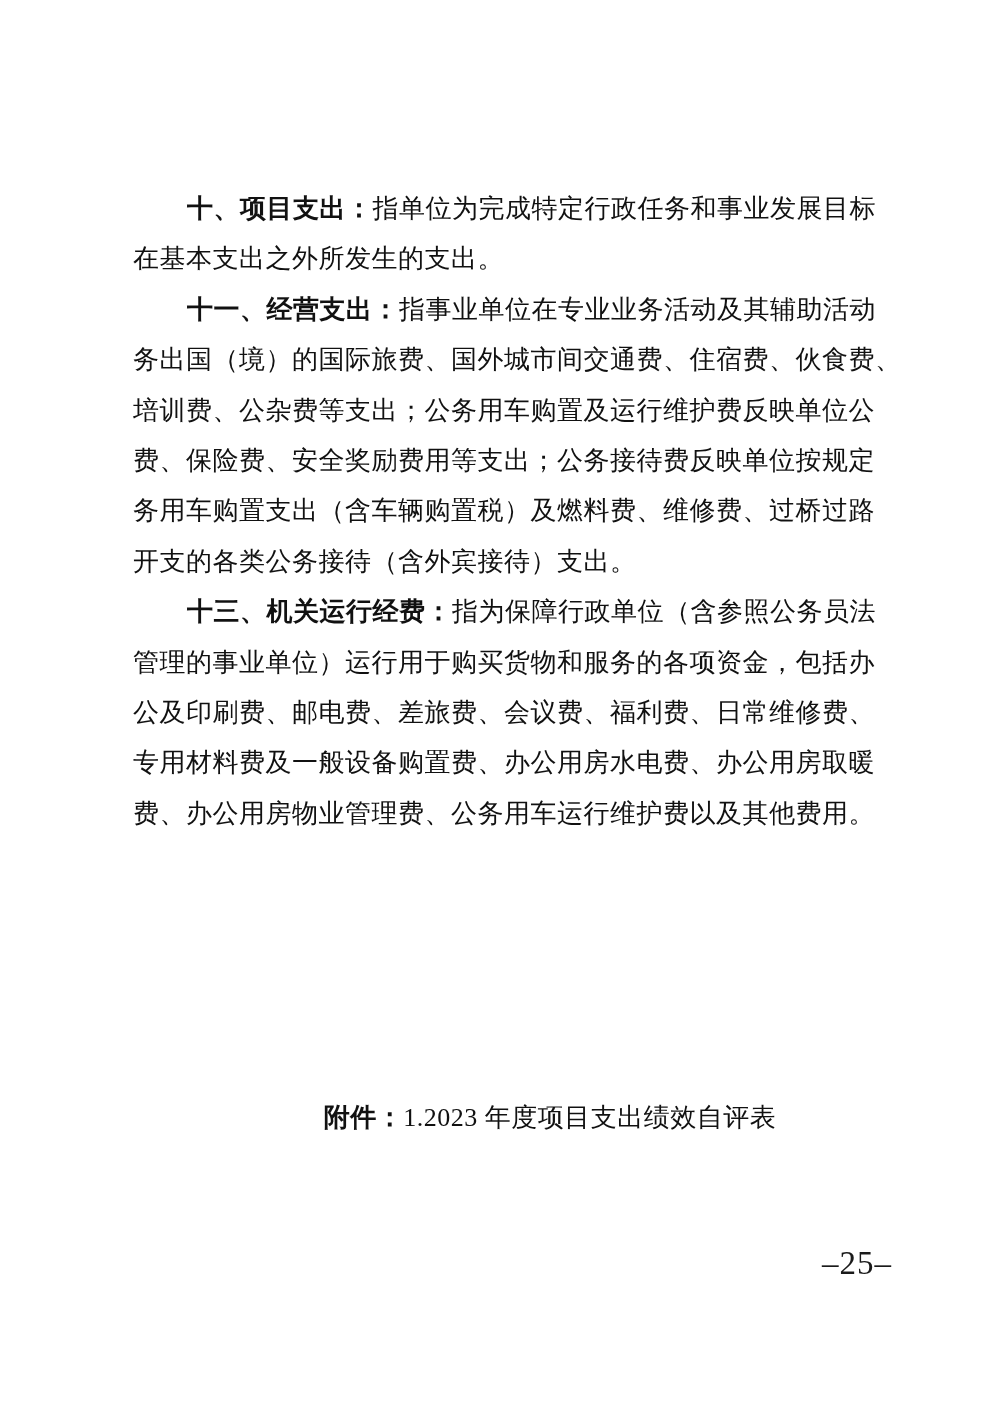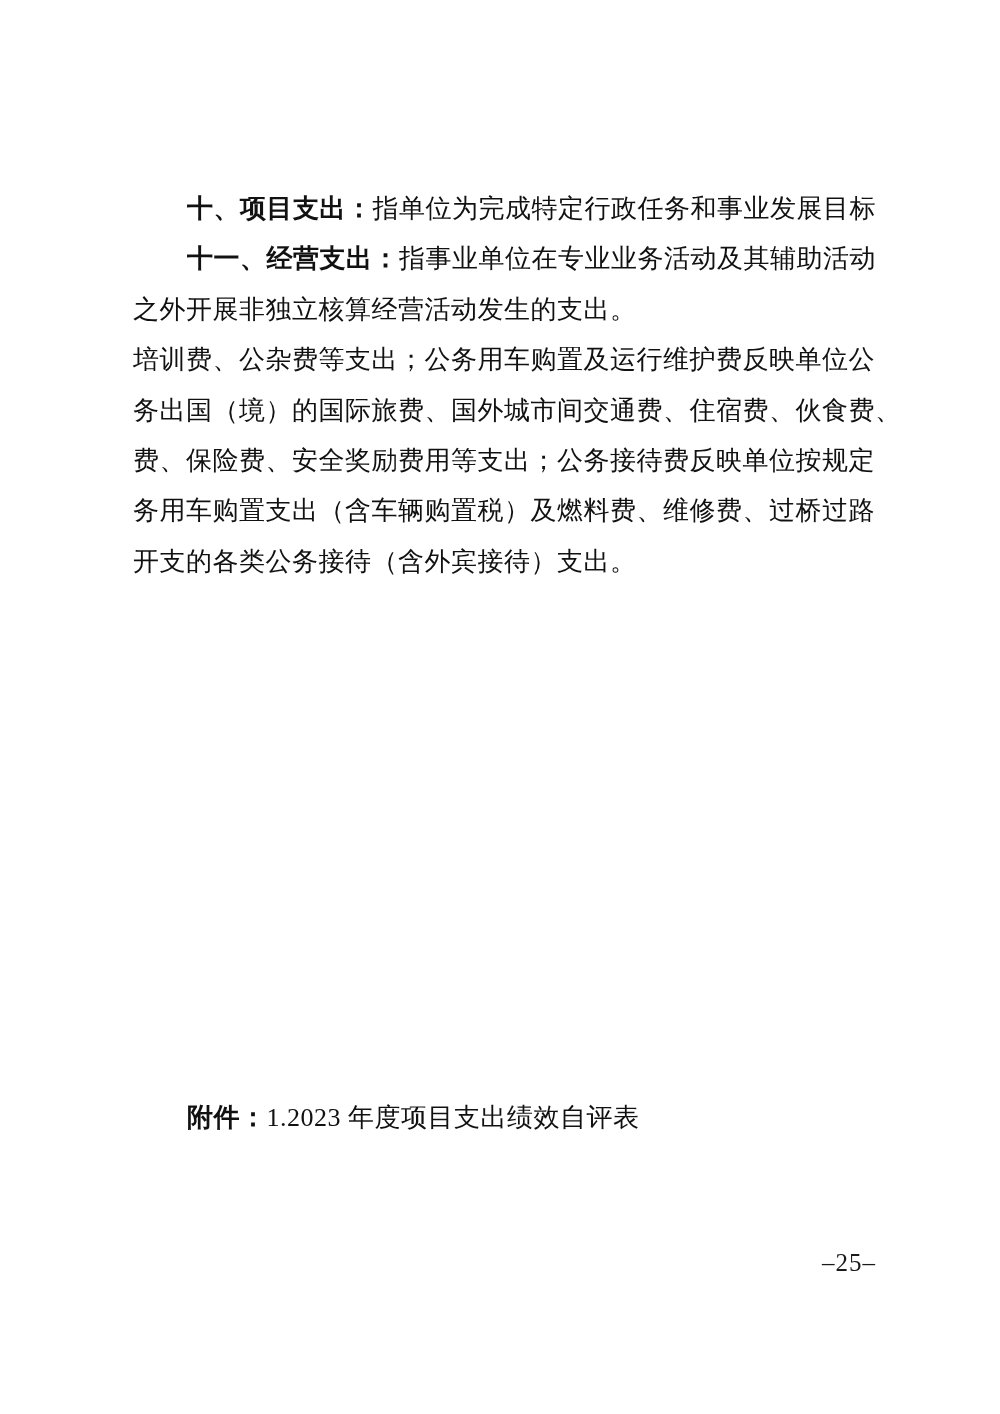--- a/index.html
+++ b/index.html
@@ -43,68 +43,76 @@
     font-weight: 700;
   }
   .attachments {
     position: absolute;
     left: 133px;
     top: 1093px;
     width: 780px;
     font-size: 26px;
     line-height: 50.4px;
     letter-spacing: 0.5px;
+    text-align: center;
   }
   .attach-line1 {
     text-indent: 54px;
     white-space: nowrap;
     height: 50.4px;
   }
   .attach-line2 {
     padding-left: 128px;
     white-space: nowrap;
     height: 50.4px;
   }
   .attach-label {
     font-weight: 700;
   }
   .page-number {
     position: absolute;
     left: 822px;
     top: 1248px;
-    font-size: 25px;
+    font-size: 33px;
     letter-spacing: 1px;
     line-height: 30px;
     color: #1a1a1a;
   }
 </style>
 </head>
 <body>
 
 <div class="page">
 
   <div class="content">
 
     <div class="para">
       <div class="line first"><span class="heading">十、项目支出：</span><span>指单位为完成特定行政任务和事业发展目标</span></div>
+      <div class="line">在基本支出之外所发生的支出。</div>
     </div>
 
     <div class="para">
       <div class="line first"><span class="heading">十一、经营支出：</span><span>指事业单位在专业业务活动及其辅助活动</span></div>
-      <div class="line">之外开展非独立核算经营活动发生的支出。</div>
     </div>
 
     <div class="para">
+      <div class="line">务出国（境）的国际旅费、国外城市间交通费、住宿费、伙食费、</div>
       <div class="line">培训费、公杂费等支出；公务用车购置及运行维护费反映单位公</div>
-      <div class="line">务出国（境）的国际旅费、国外城市间交通费、住宿费、伙食费、</div>
       <div class="line">费、保险费、安全奖励费用等支出；公务接待费反映单位按规定</div>
       <div class="line">务用车购置支出（含车辆购置税）及燃料费、维修费、过桥过路</div>
       <div class="line">开支的各类公务接待（含外宾接待）支出。</div>
     </div>
 
+    <div class="para">
+      <div class="line first"><span class="heading">十三、机关运行经费：</span><span>指为保障行政单位（含参照公务员法</span></div>
+      <div class="line">管理的事业单位）运行用于购买货物和服务的各项资金，包括办</div>
+      <div class="line">公及印刷费、邮电费、差旅费、会议费、福利费、日常维修费、</div>
+      <div class="line">专用材料费及一般设备购置费、办公用房水电费、办公用房取暖</div>
+      <div class="line">费、办公用房物业管理费、公务用车运行维护费以及其他费用。</div>
+    </div>
 
   </div>
 
   <div class="attachments">
     <div class="attach-line1"><span class="attach-label">附件：</span><span>1.2023 年度项目支出绩效自评表</span></div>
   </div>
 
   <div class="page-number">–25–</div>
 
 </div>

